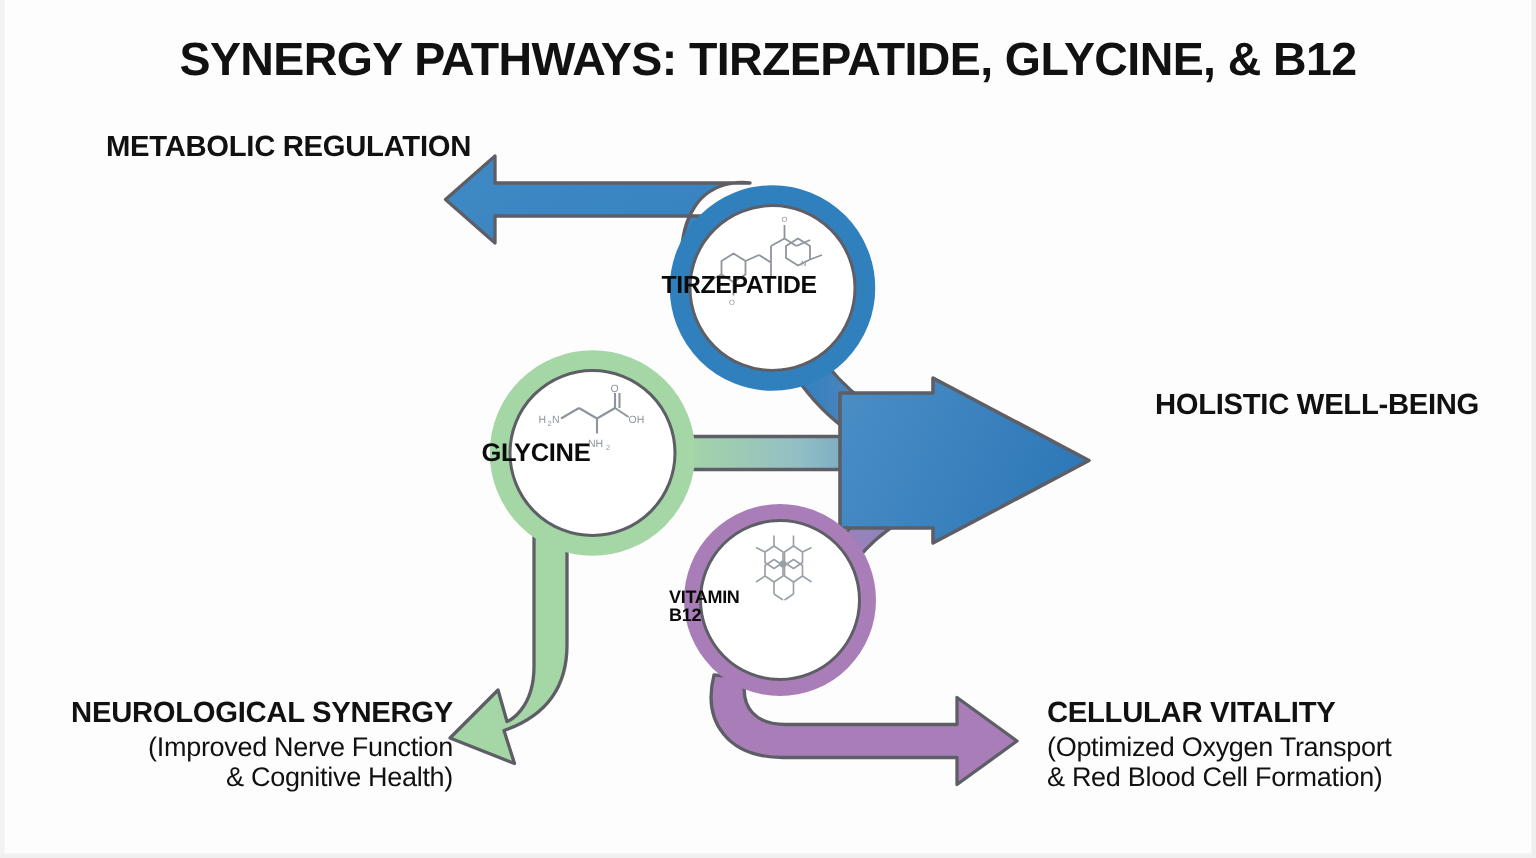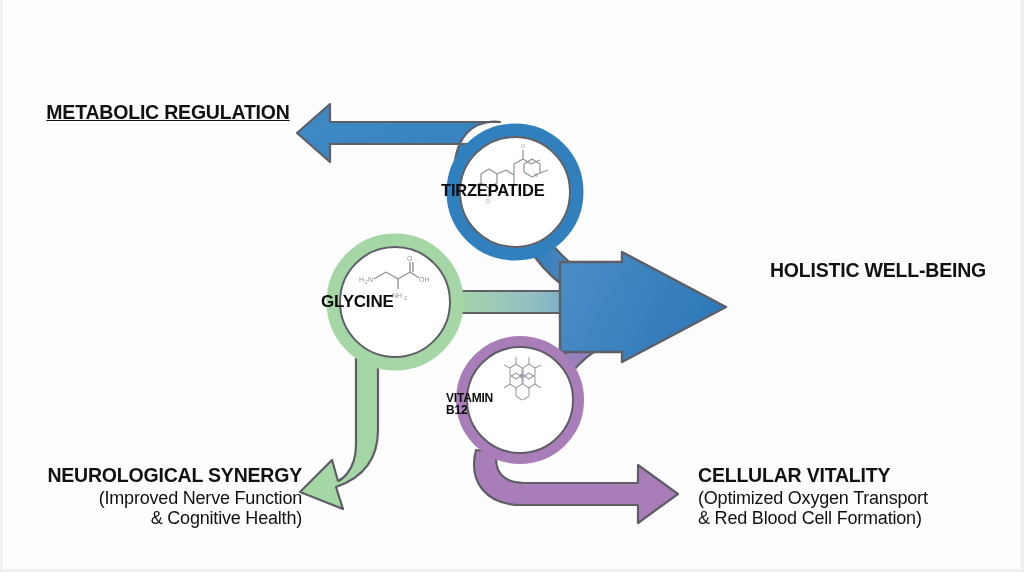--- a/index.html
+++ b/index.html
@@ -74,24 +74,23 @@
   .callout .sub {
     font-size: 18px;
     font-weight: normal;
     letter-spacing: -0.2px;
     margin-top: 1px;
   }
   .callout .sub div { white-space: nowrap; }
 
   #callout-metabolic {
     left: 22px;
-    top: 101px;
+    top: 87px;
     width: 292px;
-    text-align: center;
-    text-decoration: underline;
+    text-align: right;
   }
   #callout-holistic {
     left: 742px;
     top: 259px;
     width: 272px;
     text-align: center;
   }
   #callout-neuro {
     left: 12px;
     top: 464px;
@@ -137,20 +136,21 @@
 </style>
 </head>
 <body>
 
 <div id="canvas">
 
   <div id="edge-tint-left"></div>
   <div id="edge-tint-right"></div>
   <div id="edge-tint-bottom"></div>
 
+  <div id="title">SYNERGY PATHWAYS: TIRZEPATIDE, GLYCINE, &amp; B12</div>
 
   <svg id="diagram" width="1024" height="572" viewBox="0 0 1024 572">
     <defs>
 
       <linearGradient id="gradTirzToHolistic" x1="0" y1="0" x2="1" y2="0">
         <stop offset="0%" stop-color="#3180be"></stop>
         <stop offset="55%" stop-color="#5b88bd"></stop>
         <stop offset="100%" stop-color="#3c82c0"></stop>
       </linearGradient>
 

